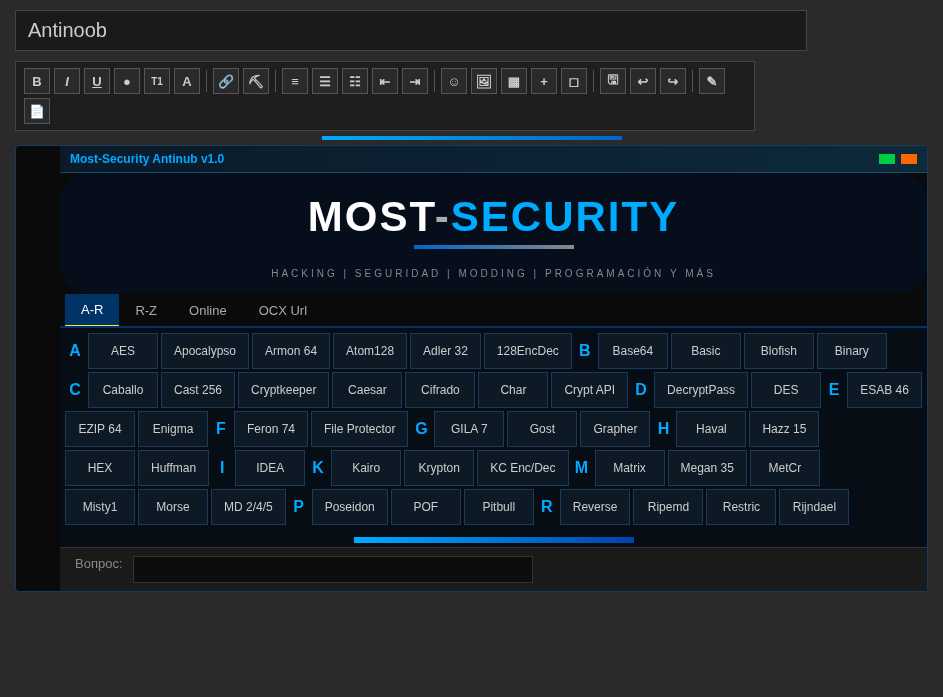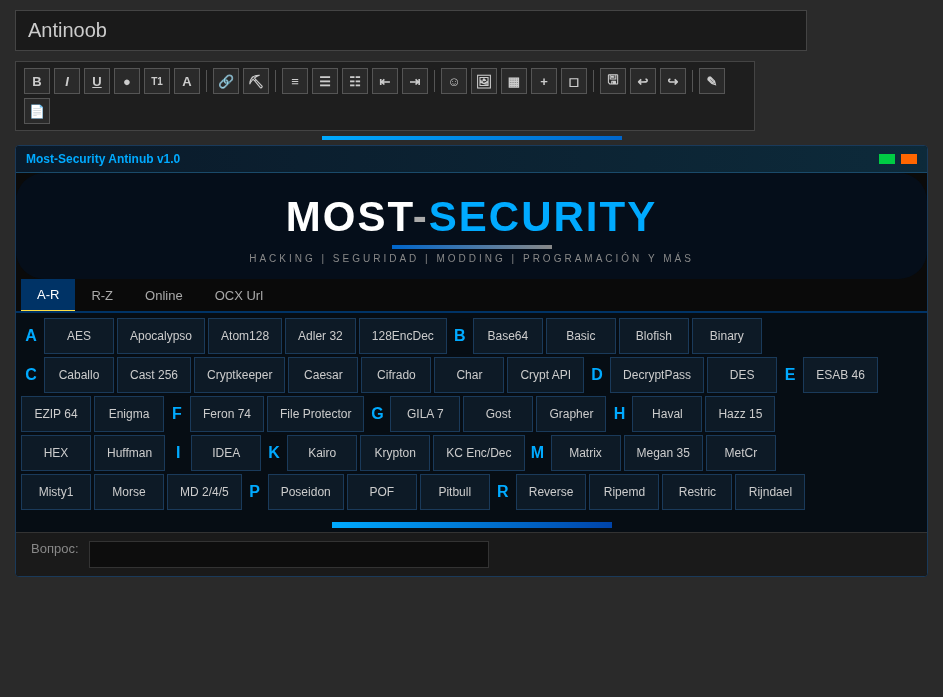--- a/index.html
+++ b/index.html
@@ -67,20 +67,21 @@
       margin: 5px auto 0;
     }
 
     
     .security-window {
       margin: 5px 15px;
       background: #0a0a0a;
       border: 1px solid #1a3a5a;
       border-radius: 4px;
       overflow: hidden;
+      padding-left: 44px;
     }
 
     .window-titlebar {
       background: linear-gradient(90deg, #0a1a2a, #0d2a3a);
       padding: 6px 10px;
       display: flex;
       align-items: center;
       justify-content: space-between;
       border-bottom: 1px solid #1a4a6a;
     }
@@ -143,21 +144,21 @@
       width: 160px;
       height: 4px;
       background: linear-gradient(90deg, #0066cc, #888);
       margin: 4px auto;
     }
 
     .banner-subtitle {
       color: #888;
       font-size: 10px;
       letter-spacing: 3px;
-      margin-top: 4px;
+      margin-top: 19px;
       text-transform: uppercase;
     }
 
     
     .tabs-bar {
       background: #0a0a0a;
       border-bottom: 2px solid #003366;
       display: flex;
       align-items: center;
       padding: 0 5px;
@@ -327,20 +328,21 @@
     <button class="tab-item">Online</button>
     <button class="tab-item">OCX Url</button>
   </div>
 
   <div class="content-area">
 
     <div class="algo-row">
       <span class="row-letter">A</span>
       <button class="algo-btn">AES</button>
       <button class="algo-btn">Apocalypso</button>
+      <button class="algo-btn">Armon 64</button>
       <button class="algo-btn">Atom128</button>
       <button class="algo-btn">Adler 32</button>
       <button class="algo-btn">128EncDec</button>
       <span class="row-letter">B</span>
       <button class="algo-btn">Base64</button>
       <button class="algo-btn">Basic</button>
       <button class="algo-btn">Blofish</button>
       <button class="algo-btn">Binary</button>
     </div>
 

